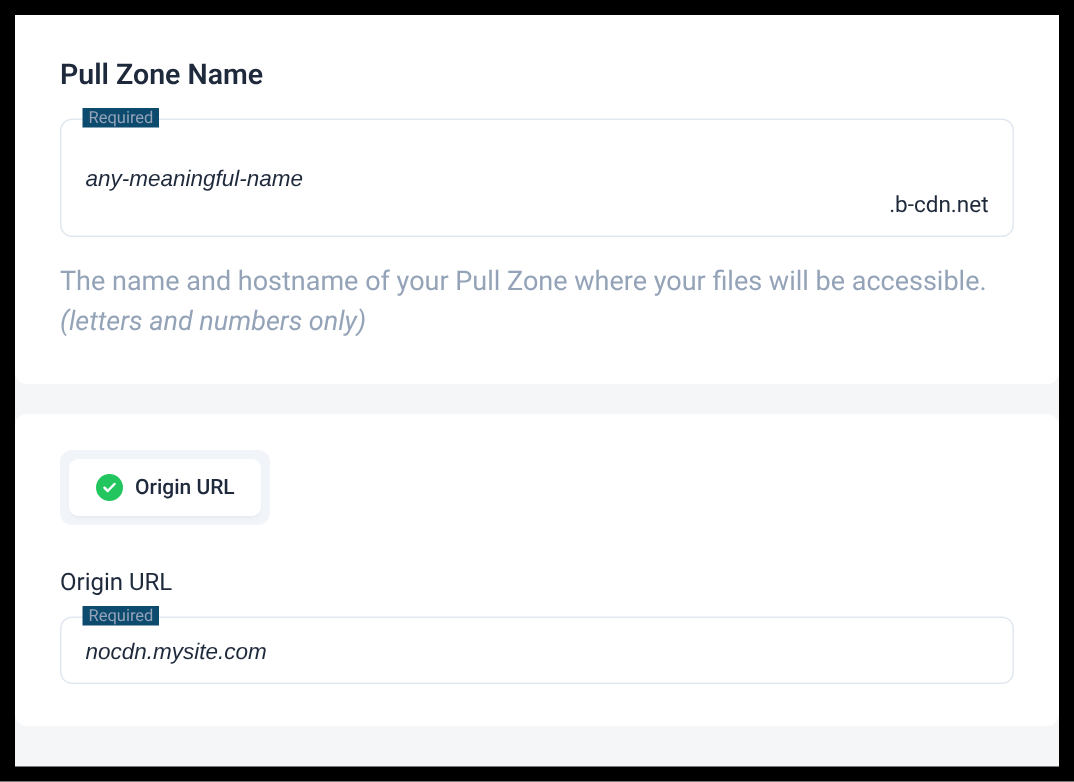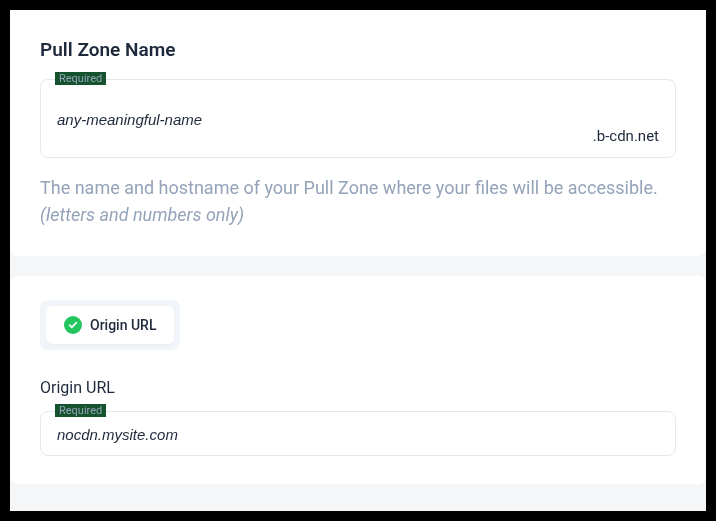--- a/index.html
+++ b/index.html
@@ -42,21 +42,21 @@
       border-radius: 8px;
       padding: 14px 16px 12px 16px;
       display: flex;
       align-items: center;
       justify-content: space-between;
     }
     .field-legend {
       position: absolute;
       top: -8px;
       left: 14px;
-      background: #14532d;
+      background: #0c4a6e;
       padding: 0 4px;
       font-size: 11px;
       color: #94a3b8;
     }
     .field-input {
       border: none;
       outline: none;
       font-size: 15px;
       color: #1e293b;
       flex: 1;

